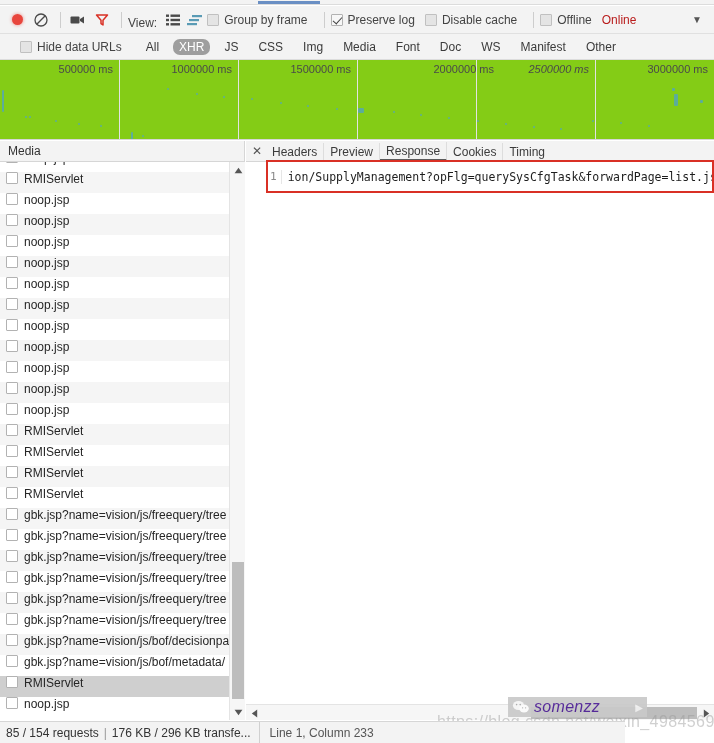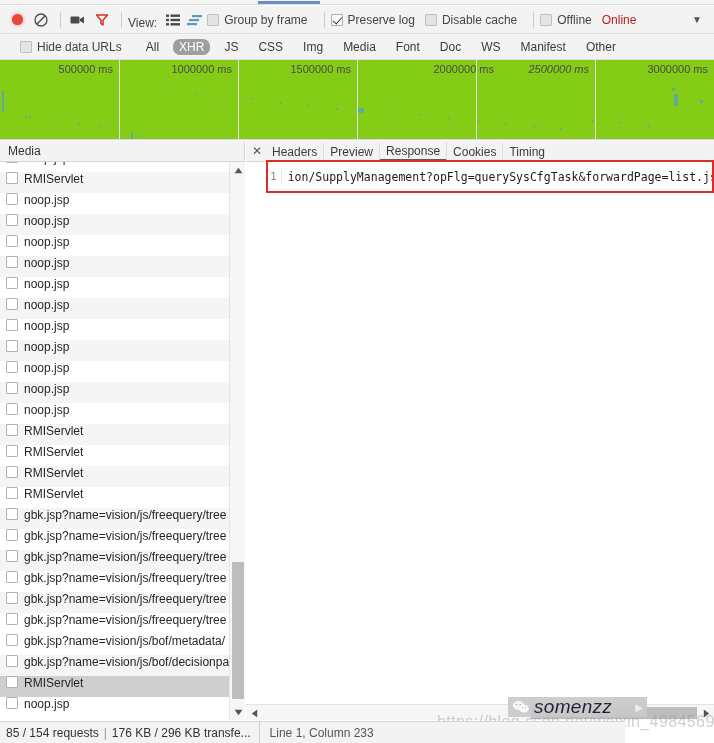--- a/index.html
+++ b/index.html
@@ -219,21 +219,21 @@
     white-space: nowrap; pointer-events: none;
     font-family: "Liberation Sans", sans-serif;
   }
   
   .wxbadge {
     position: absolute; left: 508px; top: 697px; width: 139px; height: 20px;
     background: #c9c9c9; display: flex; align-items: center;
     padding-left: 4px; opacity: .92;
   }
   .wxbadge .wxname {
-    color: #0f172a; font-size: 19px; font-style: italic;
+    color: #4c1d95; font-size: 16px; font-style: italic;
     margin-left: 4px; letter-spacing: .3px;
   }
   .wxbadge .wxarrow {
     position: absolute; right: 4px; color: #f0f0f0; font-size: 10px;
   }
 </style>
 </head>
 <body>
 
 <div id="app">
@@ -459,27 +459,27 @@
           <span>gbk.jsp?name=vision/js/freequery/tree</span>
         </div>
         <div class="row alt">
           <span class="rchk"></span>
           <span>gbk.jsp?name=vision/js/freequery/tree</span>
         </div>
         <div class="row">
           <span class="rchk"></span>
           <span>gbk.jsp?name=vision/js/freequery/tree</span>
         </div>
+        <div class="row alt">
+          <span class="rchk"></span>
+          <span>gbk.jsp?name=vision/js/bof/decisionpa</span>
+        </div>
         <div class="row">
           <span class="rchk"></span>
           <span>gbk.jsp?name=vision/js/bof/metadata/</span>
-        </div>
-        <div class="row alt">
-          <span class="rchk"></span>
-          <span>gbk.jsp?name=vision/js/bof/decisionpa</span>
         </div>
         <div class="row sel">
           <span class="rchk"></span>
           <span>RMIServlet</span>
         </div>
         <div class="row">
           <span class="rchk"></span>
           <span>noop.jsp</span>
         </div>
       </div>

